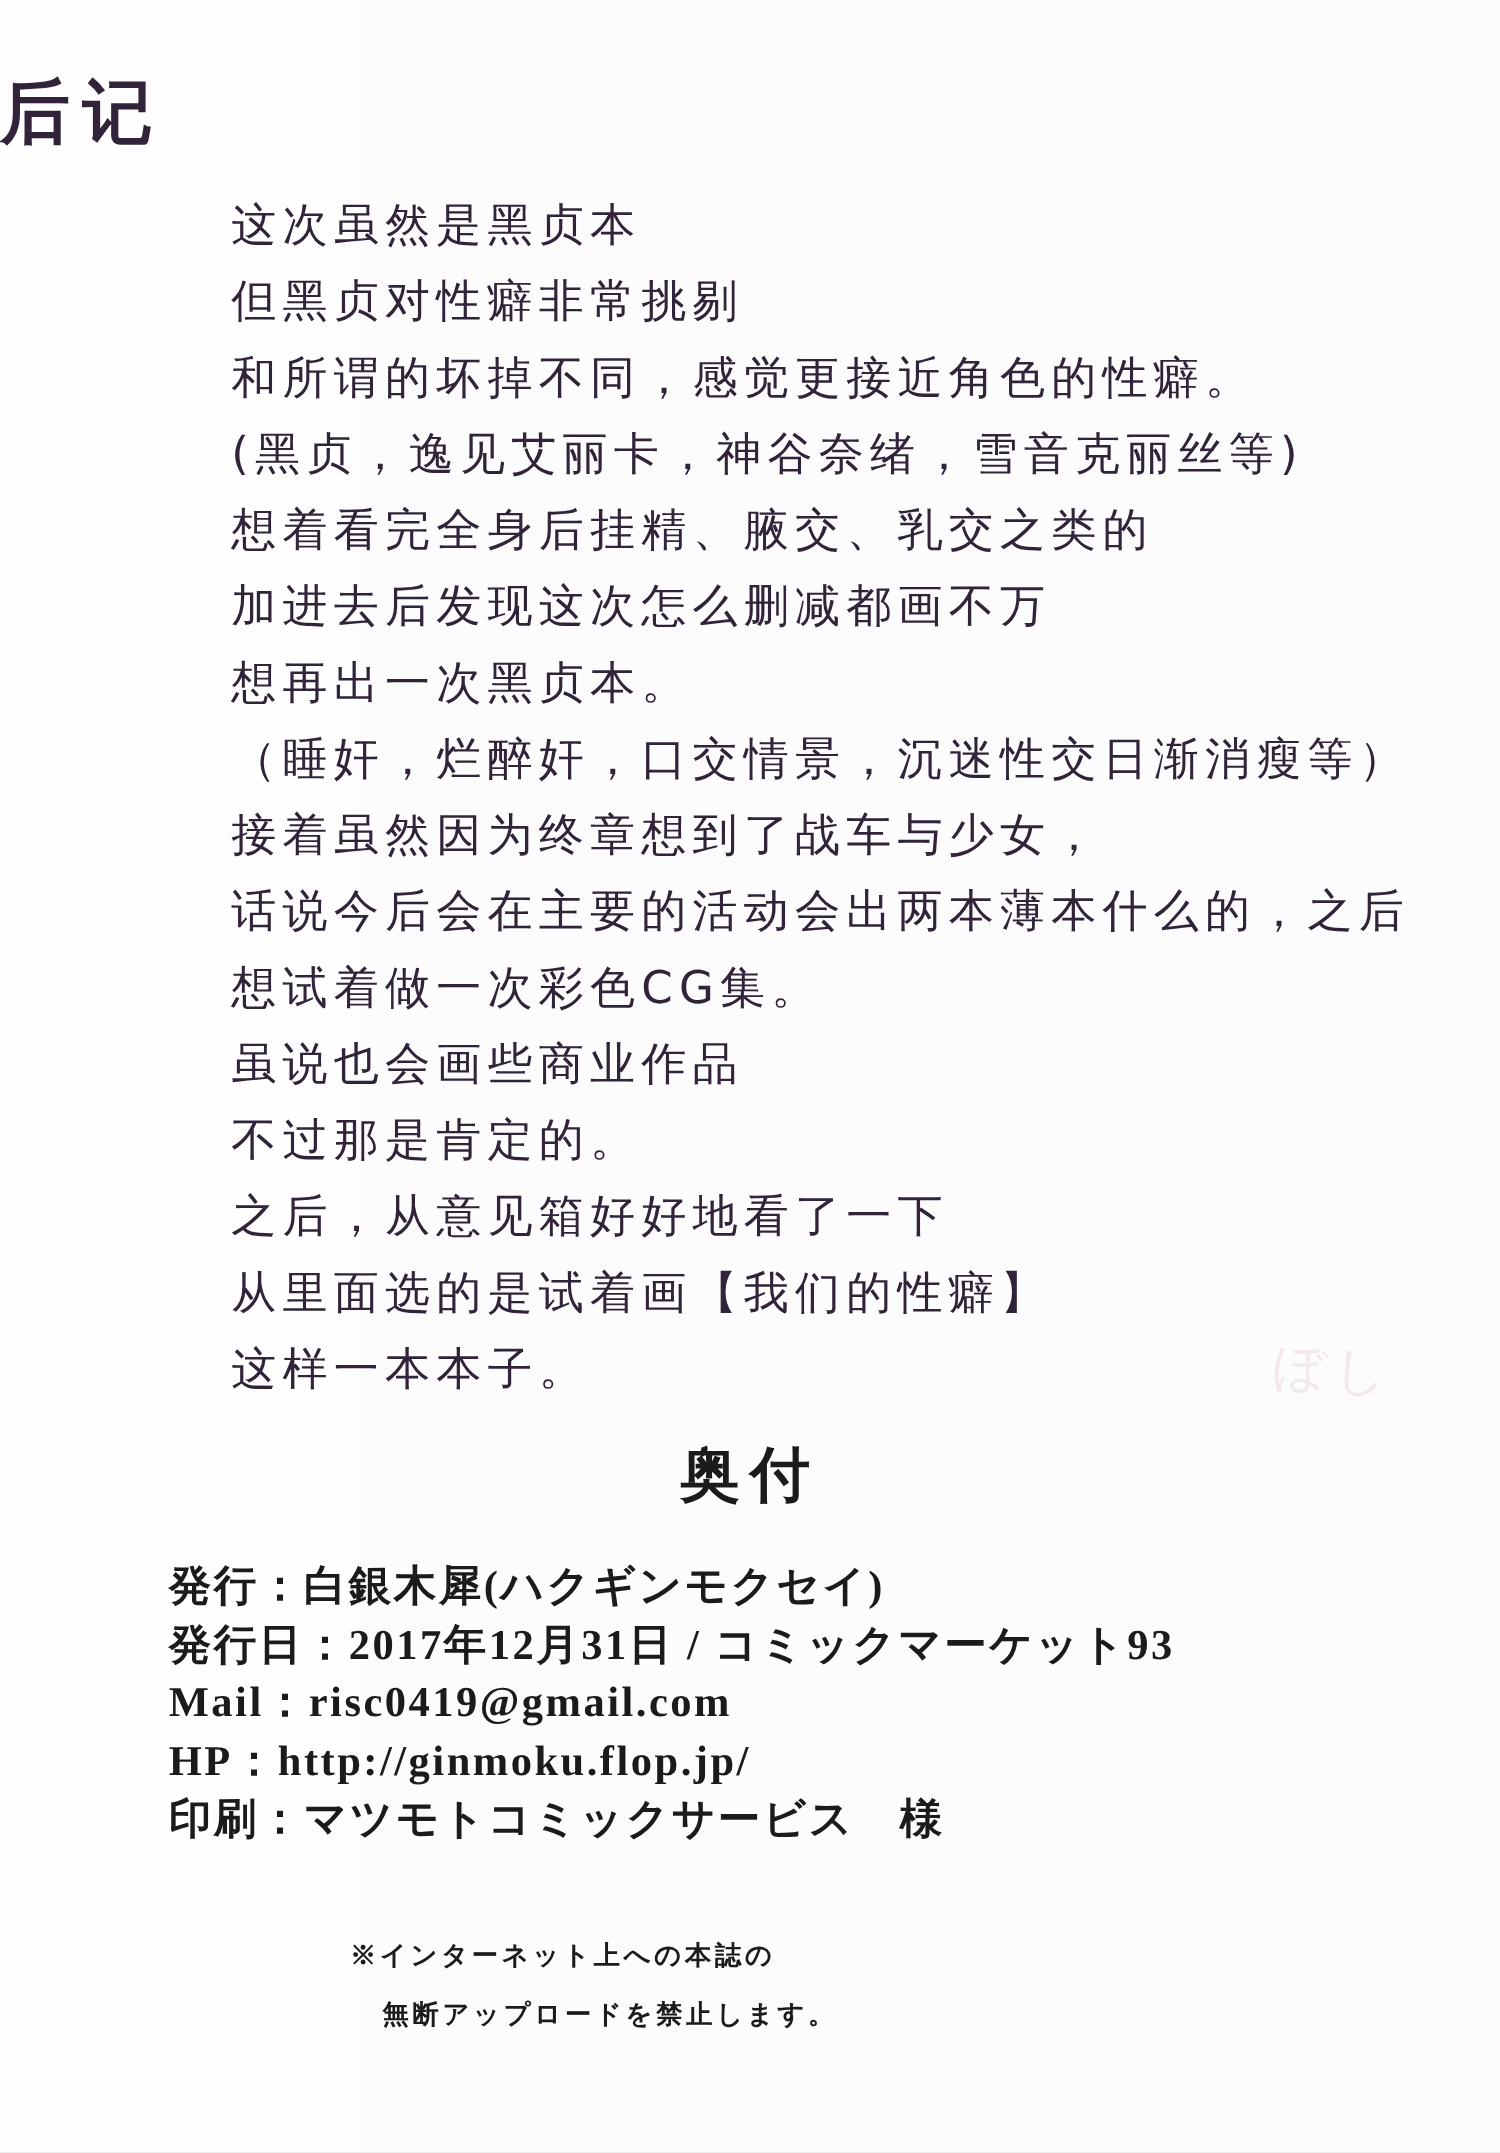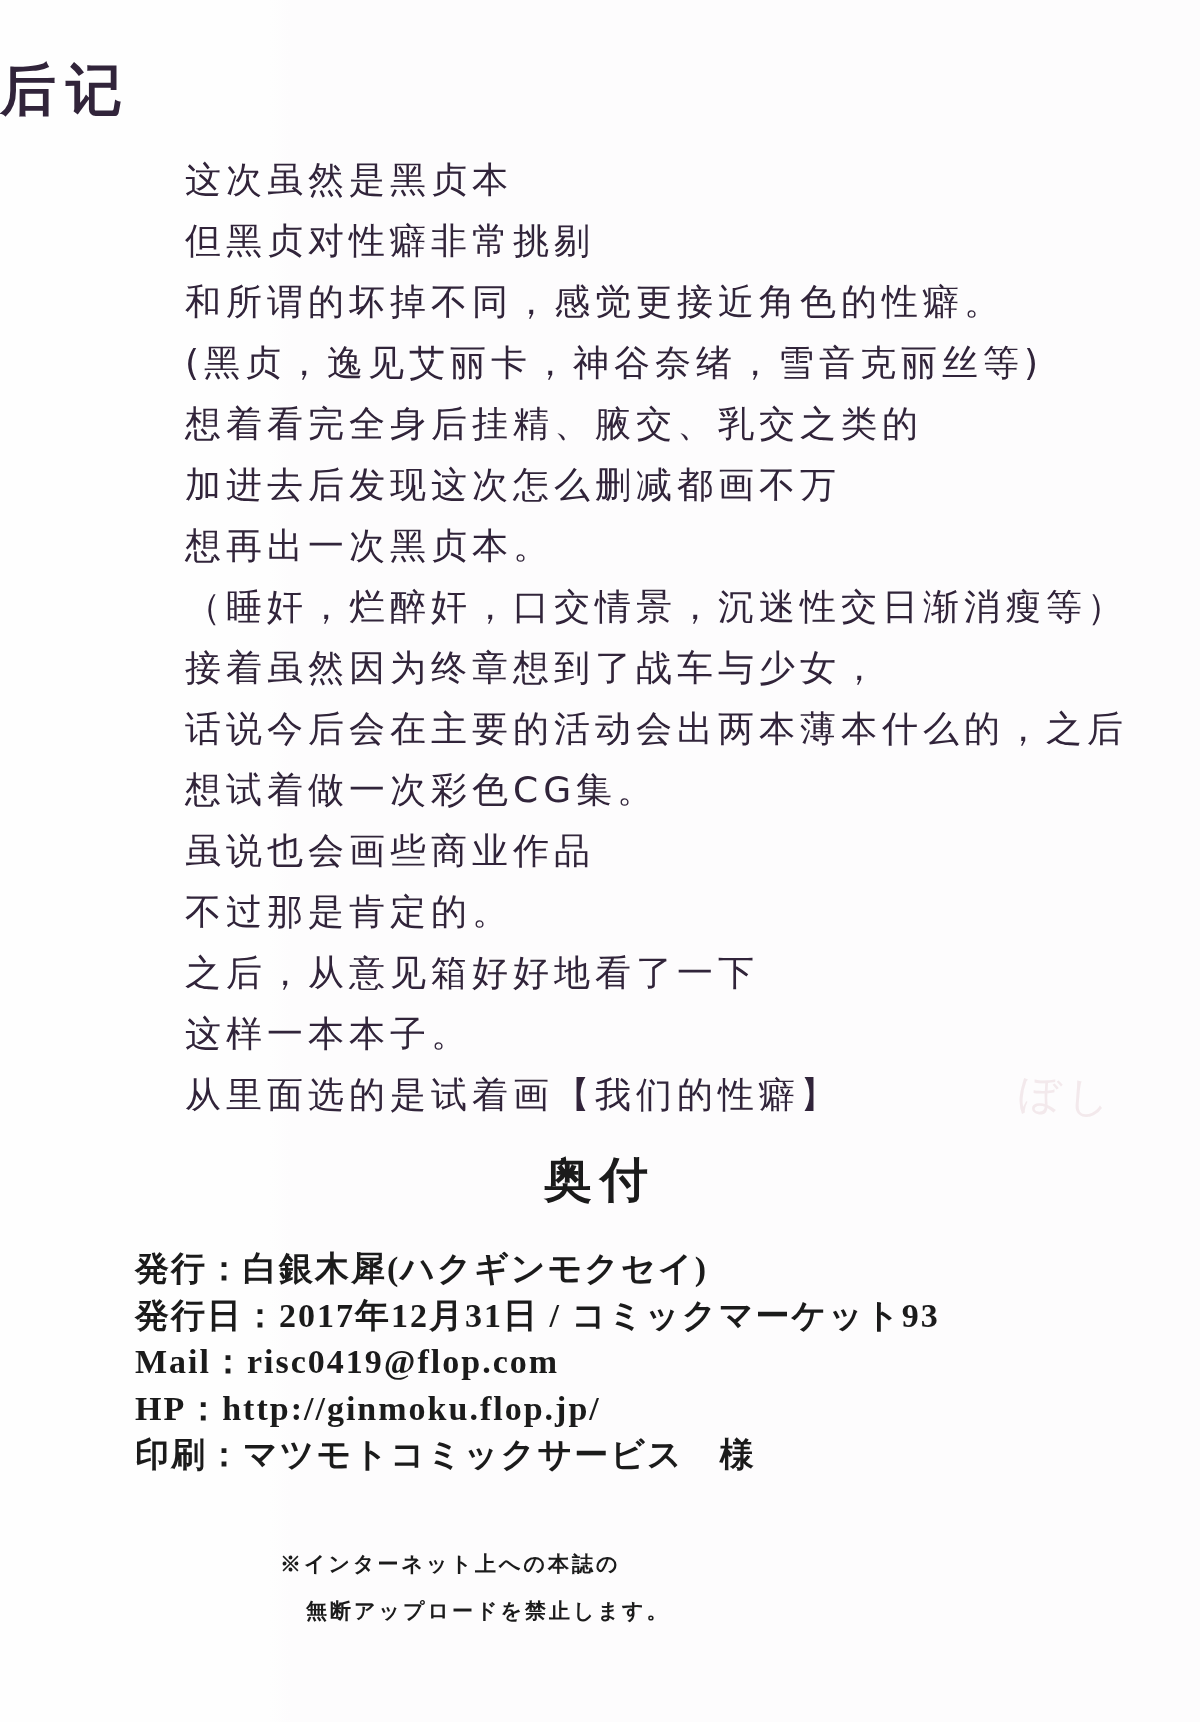--- a/index.html
+++ b/index.html
@@ -118,32 +118,32 @@
       <p class="aw-line">想着看完全身后挂精、腋交、乳交之类的</p>
       <p class="aw-line">加进去后发现这次怎么删减都画不万</p>
       <p class="aw-line">想再出一次黑贞本。</p>
       <p class="aw-line">（睡奸，烂醉奸，口交情景，沉迷性交日渐消瘦等）</p>
       <p class="aw-line">接着虽然因为终章想到了战车与少女，</p>
       <p class="aw-line">话说今后会在主要的活动会出两本薄本什么的，之后</p>
       <p class="aw-line">想试着做一次彩色CG集。</p>
       <p class="aw-line">虽说也会画些商业作品</p>
       <p class="aw-line">不过那是肯定的。</p>
       <p class="aw-line">之后，从意见箱好好地看了一下</p>
+      <p class="aw-line">从里面选的是试着画【我们的性癖】</p>
       <p class="aw-line">这样一本本子。</p>
-      <p class="aw-line">从里面选的是试着画【我们的性癖】</p>
     </div>
 
   <div class="watermark">ぼし</div>
 
   <h2 class="colophon-title">奥付</h2>
 
   <div class="colophon">
       <p class="co-line">発行：白銀木犀(ハクギンモクセイ)</p>
       <p class="co-line">発行日：2017年12月31日 / コミックマーケット93</p>
-      <p class="co-line">Mail：risc0419@flop.com</p>
+      <p class="co-line">Mail：risc0419@gmail.com</p>
       <p class="co-line">HP：http://ginmoku.flop.jp/</p>
       <p class="co-line">印刷：マツモトコミックサービス　様</p>
     </div>
 
   <div class="notice">
       <p class="notice-line">※インターネット上への本誌の</p>
       <p class="notice-line">無断アップロードを禁止します。</p>
     </div>
 
 </div>

